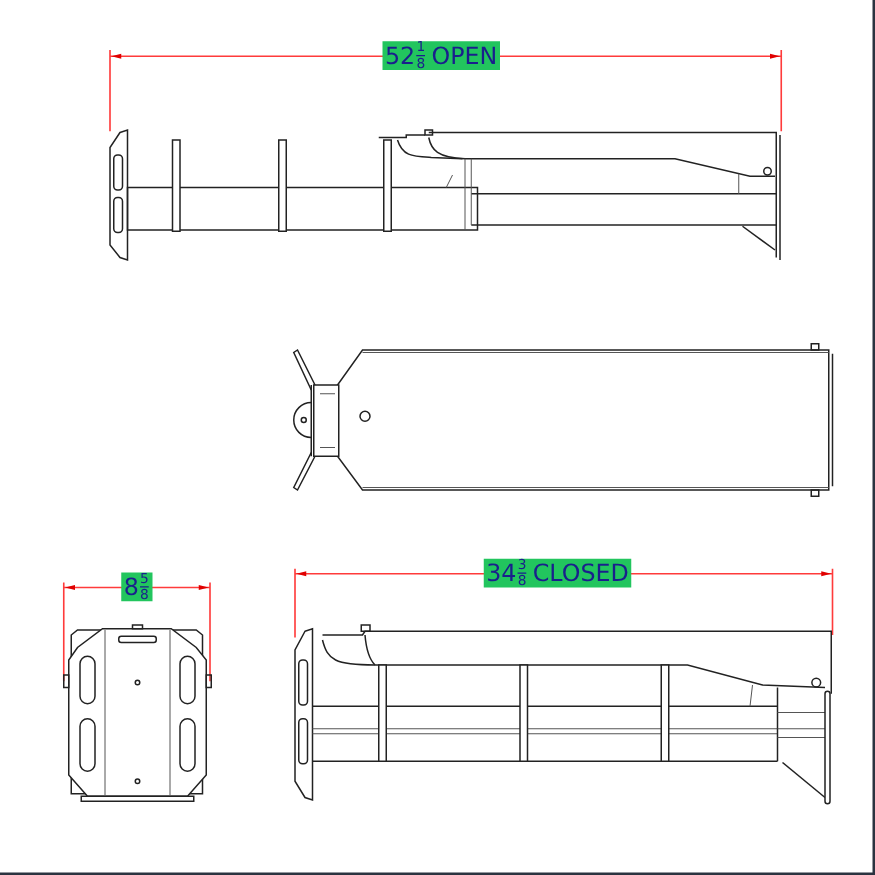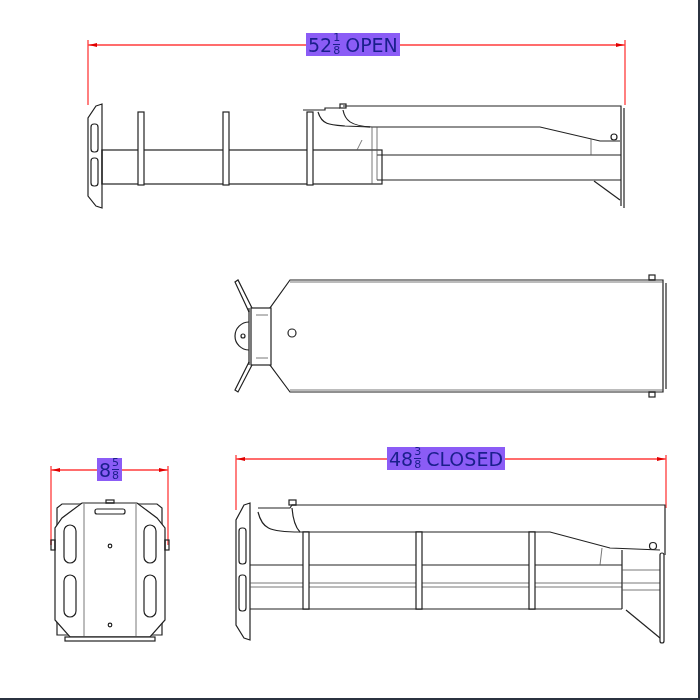--- a/index.html
+++ b/index.html
@@ -2,21 +2,21 @@
 <html><head>
 <meta charset="utf-8">
 <style>
   html, body { margin: 0; padding: 0; background: #ffffff; }
   body { width: 700px; height: 700px; position: relative; overflow: hidden;
          font-family: "DejaVu Sans", "Liberation Sans", sans-serif; }
   #canvas { position: absolute; left: 0; top: 0; width: 700px; height: 700px;
             box-sizing: border-box; border-right: 2px solid #2b3340; border-bottom: 2px solid #2b3340; }
   svg { position: absolute; left: 0; top: 0; }
   .dim-label { position: absolute; color: #1a1f8c; font-size: 19px; white-space: nowrap;
-               background: #8b5cf6; padding: 0 2px; line-height: 22px; display: flex; align-items: center; }
+               background: #22c55e; padding: 0 2px; line-height: 22px; display: flex; align-items: center; }
   .frac { display: inline-flex; flex-direction: column; align-items: center; font-size: 11px; line-height: 10px; margin: 0 1px; }
   .frac .bar { width: 7px; border-top: 1px solid #1a1f8c; margin: 1px 0; }
   .suffix { margin-left: 4px; }
   .ln { stroke: #222; stroke-width: 1.2; fill: none; }
   .lnf { stroke: #222; stroke-width: 1.2; fill: #ffffff; }
   .thin { stroke: #555; stroke-width: 0.8; fill: none; }
   .dim { stroke: #ff3b3b; stroke-width: 1.3; fill: none; }
   .arrow { fill: #e00000; }
 </style>
 </head>
@@ -151,21 +151,21 @@
   <span>52</span>
   <span class="frac">
     <span>1</span>
     <span class="bar"></span>
     <span>8</span>
   </span>
   <span class="suffix">OPEN</span>
 </div>
 
 <div class="dim-label" style="left:387px; top:447px;">
-  <span>48</span>
+  <span>34</span>
   <span class="frac">
     <span>3</span>
     <span class="bar"></span>
     <span>8</span>
   </span>
   <span class="suffix">CLOSED</span>
 </div>
 
 <div class="dim-label" style="left:97px; top:458px;">
   <span>8</span>

